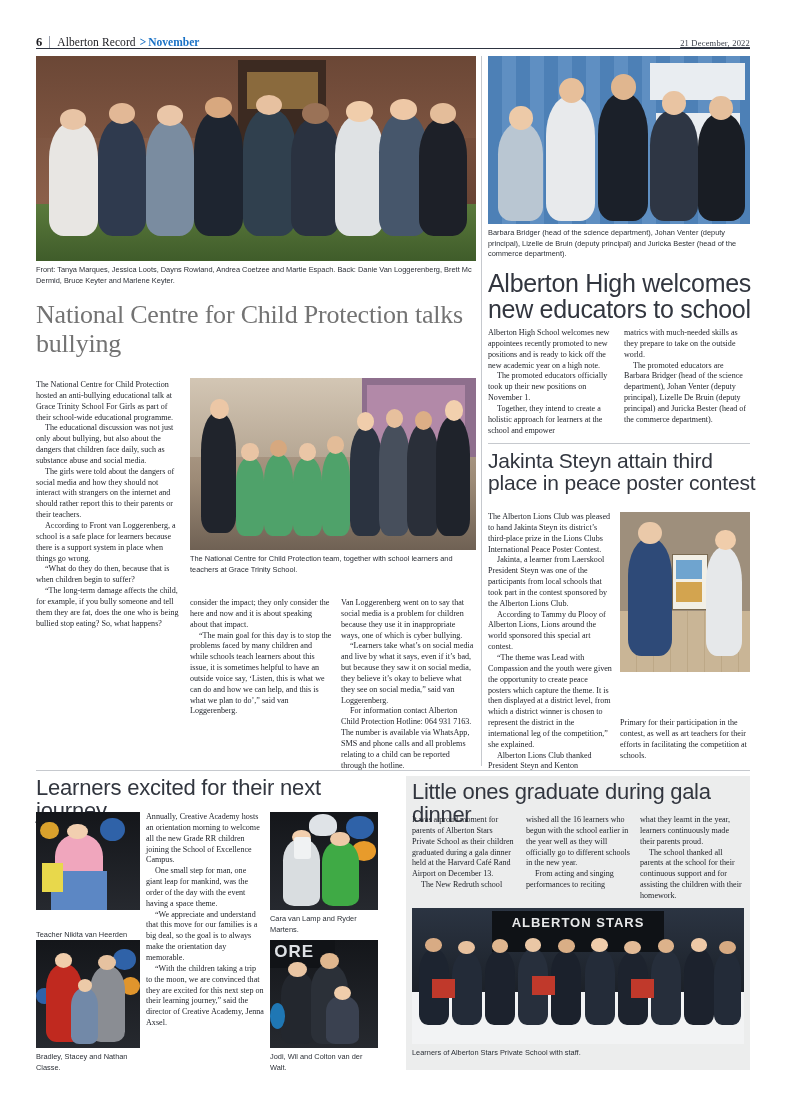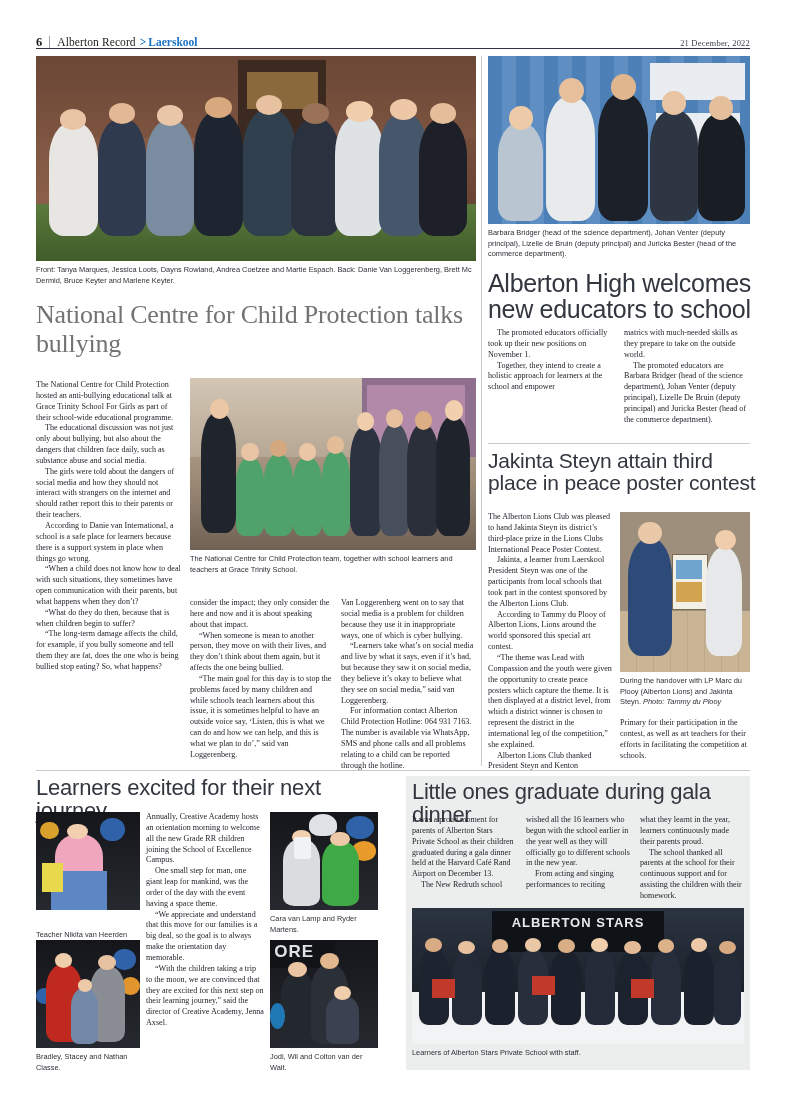--- a/index.html
+++ b/index.html
@@ -58,20 +58,21 @@
   }
   .mh-section {
     font-size: 11.5px;
     font-weight: bold;
     color: #1a72c6;
   }
   .mh-date {
     font-size: 8.5px;
     color: #3a3f4a;
     letter-spacing: .2px;
+    text-decoration: underline;
   }
 
   
   .photo {
     position: absolute;
     overflow: hidden;
     background: #c9cdd2;
   }
   .photo .ph-inner { position: absolute; inset: 0; }
   .cap {
@@ -134,21 +135,21 @@
 </head>
 <body>
 
 <div class="page">
 
   <div class="masthead">
     <div class="mh-left">
       <span class="mh-pagenum">6</span>
       <span class="mh-pub">Alberton Record</span>
       <span class="mh-sep">&gt;</span>
-      <span class="mh-section">Laerskool</span>
+      <span class="mh-section">November</span>
     </div>
     <div class="mh-date">21 December, 2022</div>
   </div>
 
   <div class="photo" style="left:36px; top:56px; width:440px; height:205px;">
     <div class="ph-inner grad-brick">
       <div style="position:absolute;left:0;top:0;width:100%;height:40%;background:linear-gradient(180deg,#6b4736 0%,#7d5440 100%);"></div>
       <div style="position:absolute;left:46%;top:2%;width:20%;height:58%;background:#3c2a21;"></div>
       <div style="position:absolute;left:48%;top:8%;width:16%;height:18%;background:#8a6a3d;"></div>
       <div style="position:absolute;left:0;top:72%;width:100%;height:28%;background:linear-gradient(180deg,#5b7a3c 0%,#3f5c2a 100%);"></div>
@@ -200,29 +201,27 @@
       <div class="fig" style="left:86%;top:22%;width:12%;height:70%;background:#1f232b;"></div>
       <div class="head" style="left:89%;top:13%;width:6.5%;height:12%;background:#f2d0ae;"></div>
     </div>
   </div>
   <div class="cap" style="left:190px; top:554px; width:286px;">The National Centre for Child Protection team, together with school learners and teachers at Grace Trinity School.</div>
 
   <div class="body-col" style="left:36px; top:380px; width:146px;">
     <p class="first">The National Centre for Child Protection hosted an anti-bullying educational talk at Grace Trinity School For Girls as part of their school-wide educational programme.</p>
     <p>The educational discussion was not just only about bullying, but also about the dangers that children face daily, such as substance abuse and social media.</p>
     <p>The girls were told about the dangers of social media and how they should not interact with strangers on the internet and should rather report this to their parents or their teachers.</p>
-    <p>According to Danie van International, a school is a safe place for learners because there is a support system in place when things go wrong.</p>
-    <p>“When a child does not know how to deal with such situations, they sometimes have open communication with their parents, but what happens when they don’t?</p>
+    <p>According to Front van Loggerenberg, a school is a safe place for learners because there is a support system in place when things go wrong.</p>
     <p>“What do they do then, because that is when children begin to suffer?</p>
     <p>“The long-term damage affects the child, for example, if you bully someone and tell them they are fat, does the one who is being bullied stop eating? So, what happens?</p>
   </div>
 
   <div class="body-col" style="left:190px; top:598px; width:142px;">
     <p class="first">consider the impact; they only consider the here and now and it is about speaking about that impact.</p>
-    <p>“When someone is mean to another person, they move on with their lives, and they don’t think about them again, but it affects the one being bullied.</p>
     <p>“The main goal for this day is to stop the problems faced by many children and while schools teach learners about this issue, it is sometimes helpful to have an outside voice say, ‘Listen, this is what we can do and how we can help, and this is what we plan to do’,” said van Loggerenberg.</p>
   </div>
 
   <div class="body-col" style="left:341px; top:598px; width:135px;">
     <p class="first">Van Loggerenberg went on to say that social media is a problem for children because they use it in inappropriate ways, one of which is cyber bullying.</p>
     <p>“Learners take what’s on social media and live by what it says, even if it’s bad, but because they saw it on social media, they believe it’s okay to believe what they see on social media,” said van Loggerenberg.</p>
     <p>For information contact Alberton Child Protection Hotline: 064 931 7163. The number is available via WhatsApp, SMS and phone calls and all problems relating to a child can be reported through the hotline.</p>
   </div>
 
   <div class="rule" style="left:481px; top:56px; width:1px; height:710px;"></div>
@@ -242,20 +241,21 @@
       <div class="head" style="left:66.5%;top:21%;width:9%;height:14%;background:#e9c4a2;"></div>
       <div class="fig" style="left:80%;top:34%;width:18%;height:64%;background:#191d24;"></div>
       <div class="head" style="left:84.5%;top:24%;width:9%;height:14%;background:#e5bf9c;"></div>
     </div>
   </div>
   <div class="cap" style="left:488px; top:228px; width:262px;">Barbara Bridger (head of the science department), Johan Venter (deputy principal), Lizelle de Bruin (deputy principal) and Juricka Bester (head of the commerce department).</div>
 
   <div class="hl-cond" style="left:488px; top:270px; width:268px; font-size:25px; letter-spacing:-.3px;">Alberton High welcomes new educators to school</div>
 
   <div class="body-col" style="left:488px; top:328px; width:126px;">
+    <p class="first">Alberton High School welcomes new appointees recently promoted to new positions and is ready to kick off the new academic year on a high note.</p>
     <p>The promoted educators officially took up their new positions on November 1.</p>
     <p>Together, they intend to create a holistic approach for learners at the school and empower</p>
   </div>
   <div class="body-col" style="left:624px; top:328px; width:126px;">
     <p class="first">matrics with much-needed skills as they prepare to take on the outside world.</p>
     <p>The promoted educators are Barbara Bridger (head of the science department), Johan Venter (deputy principal), Lizelle De Bruin (deputy principal) and Juricka Bester (head of the commerce department).</p>
   </div>
 
   <div class="rule" style="left:488px; top:443px; width:262px; height:1px;"></div>
 
@@ -274,23 +274,20 @@
       <div style="position:absolute;left:0;top:62%;width:100%;height:38%;background:repeating-linear-gradient(90deg,#c9b596 0px,#c9b596 16px,#bda887 16px,#bda887 17px);"></div>
       <div style="position:absolute;left:0;top:0;width:100%;height:62%;background:#9e8f7c;"></div>
       <div class="fig" style="left:6%;top:16%;width:34%;height:74%;background:#2e4a78;"></div>
       <div class="head" style="left:14%;top:6%;width:18%;height:14%;background:#eac9a9;"></div>
       <div style="position:absolute;left:40%;top:26%;width:26%;height:34%;background:#f2efe6;border:1.5px solid #7a6a52;"></div>
       <div style="position:absolute;left:43%;top:30%;width:20%;height:12%;background:#6fa4cf;"></div>
       <div style="position:absolute;left:43%;top:44%;width:20%;height:12%;background:#d3a44f;"></div>
       <div class="fig" style="left:66%;top:22%;width:28%;height:68%;background:#e6e8ea;"></div>
       <div class="head" style="left:73%;top:11%;width:16%;height:13%;background:#f0cdab;"></div>
     </div>
-  </div>
-  <div class="cap" style="left:620px; top:676px; width:130px;">
-    <span>During the handover with LP Marc du Plooy (Alberton Lions) and Jakinta Steyn. </span><em>Photo: Tammy du Plooy</em>
   </div>
 
   <div class="body-col" style="left:620px; top:718px; width:130px;">
     <p class="first">Primary for their participation in the contest, as well as art teachers for their efforts in facilitating the competition at schools.</p>
   </div>
 
   <div class="rule" style="left:36px; top:770px; width:714px; height:1px;"></div>
 
   <div class="hl-cond" style="left:36px; top:776px; width:360px; font-size:22px; letter-spacing:-.2px;">Learners excited for their next journey</div>
 

